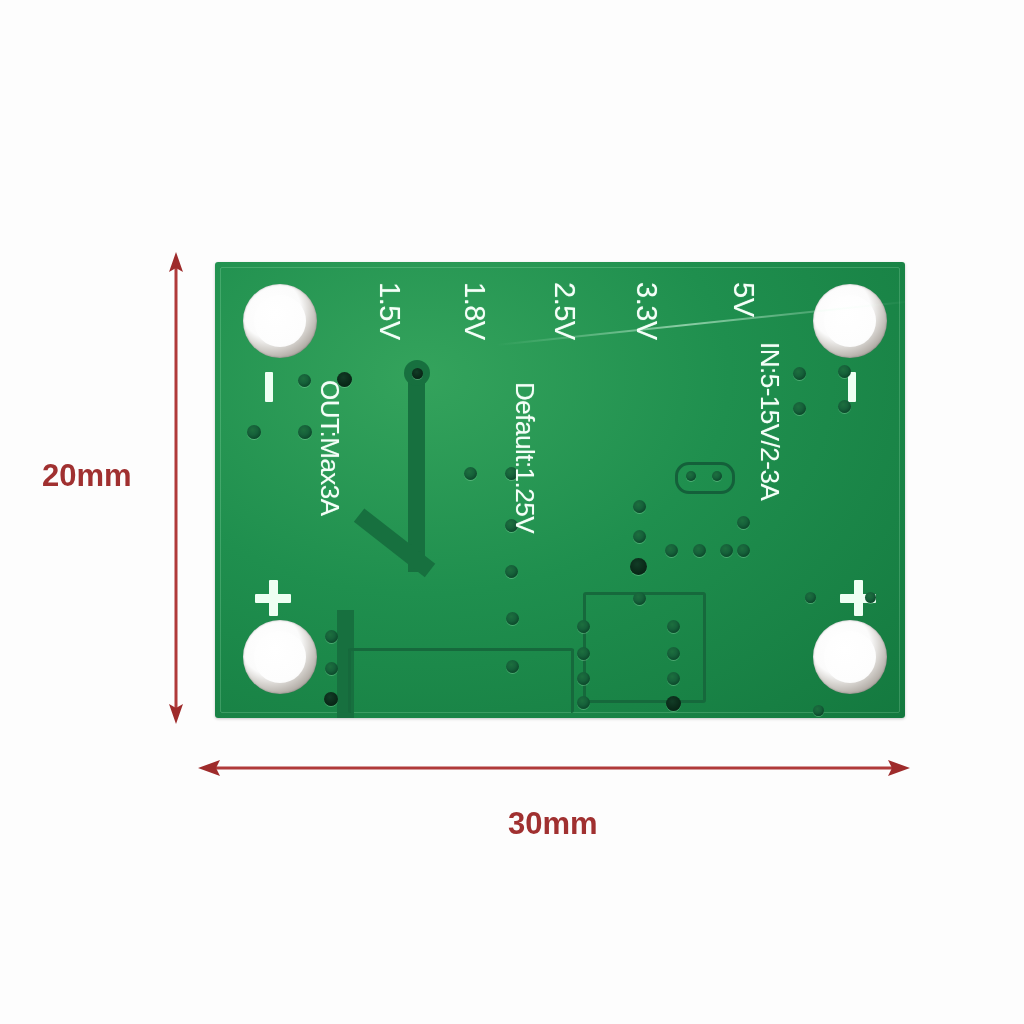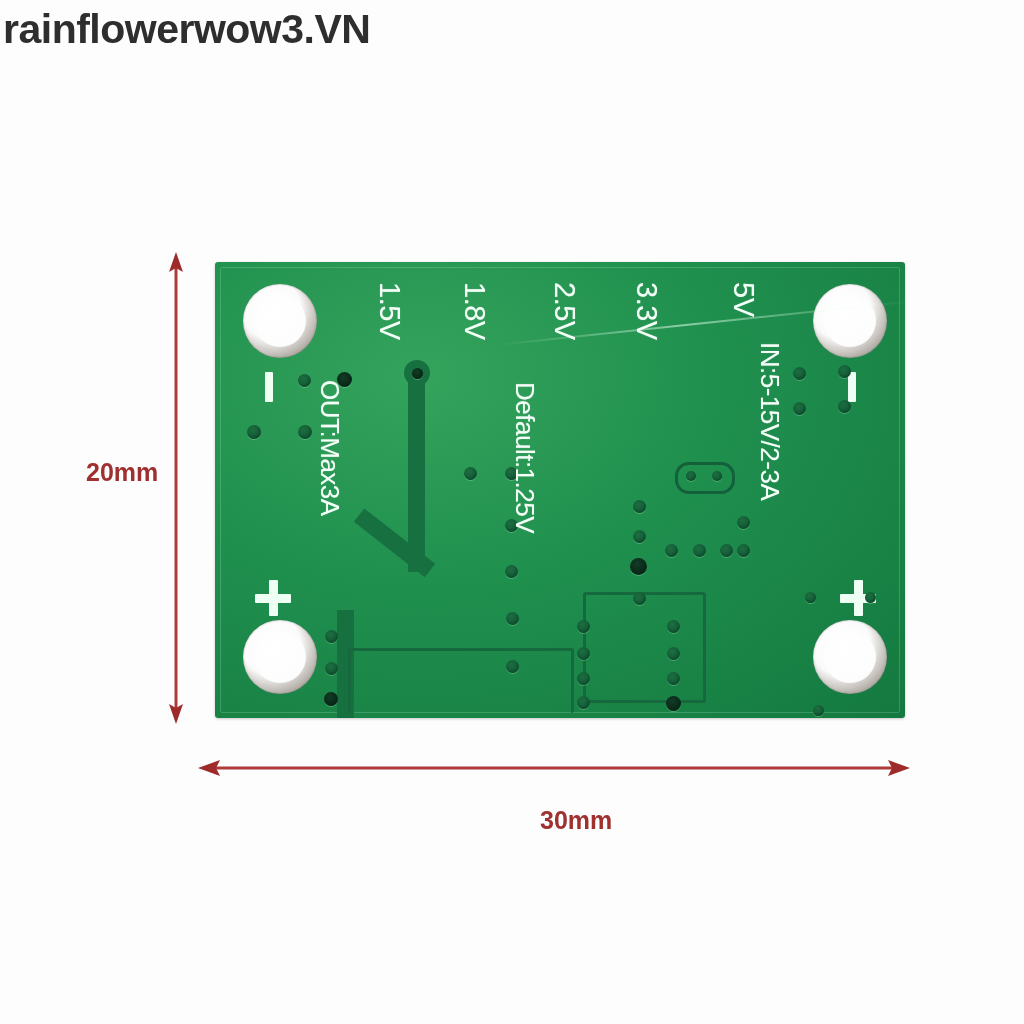--- a/index.html
+++ b/index.html
@@ -19,26 +19,25 @@
     letter-spacing:-0.5px;
     color:#2e2e2e;
     white-space:nowrap;
   }
 
   
   .dim-label{
     position:absolute;
     color:#a03030;
     font-weight:bold;
-    font-size:25px;
+    font-size:31px;
     white-space:nowrap;
-    margin-left:44px;
   }
   .dim-v-label{left:42px;top:458px;}
-  .dim-h-label{left:496px;top:806px;}
+  .dim-h-label{left:508px;top:806px;}
 
   .arrow-v{
     position:absolute;left:168px;top:252px;
     width:16px;height:472px;
   }
   .arrow-h{
     position:absolute;left:198px;top:758px;
     width:712px;height:20px;
   }
 
@@ -147,21 +146,20 @@
   }
   .slot{
     position:absolute;width:54px;height:26px;border:3px solid #14603a;border-radius:14px;
   }
 </style>
 </head>
 <body>
 
 <div id="stage">
 
-  <div class="watermark">rainflowerwow3.VN</div>
 
   <svg class="arrow-v" viewBox="0 0 16 472">
     <line x1="8" y1="16" x2="8" y2="456" stroke="#b03a3a" stroke-width="3"></line>
     <polygon points="8,0 1,20 8,16 15,20" fill="#9e2b2b"></polygon>
     <polygon points="8,472 1,452 8,456 15,452" fill="#9e2b2b"></polygon>
   </svg>
   <div class="dim-label dim-v-label">20mm</div>
 
   <svg class="arrow-h" viewBox="0 0 712 20">
     <line x1="18" y1="10" x2="694" y2="10" stroke="#b03a3a" stroke-width="3"></line>

